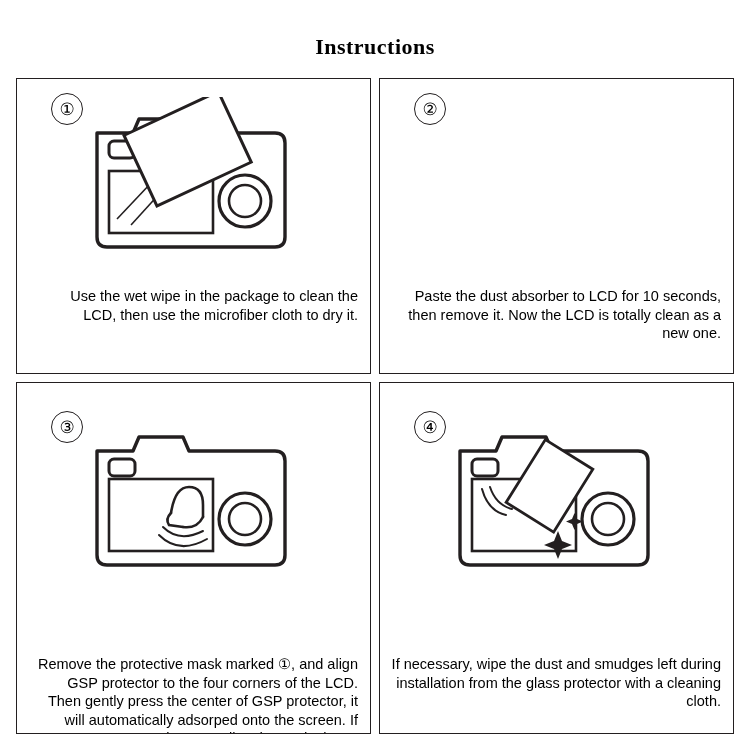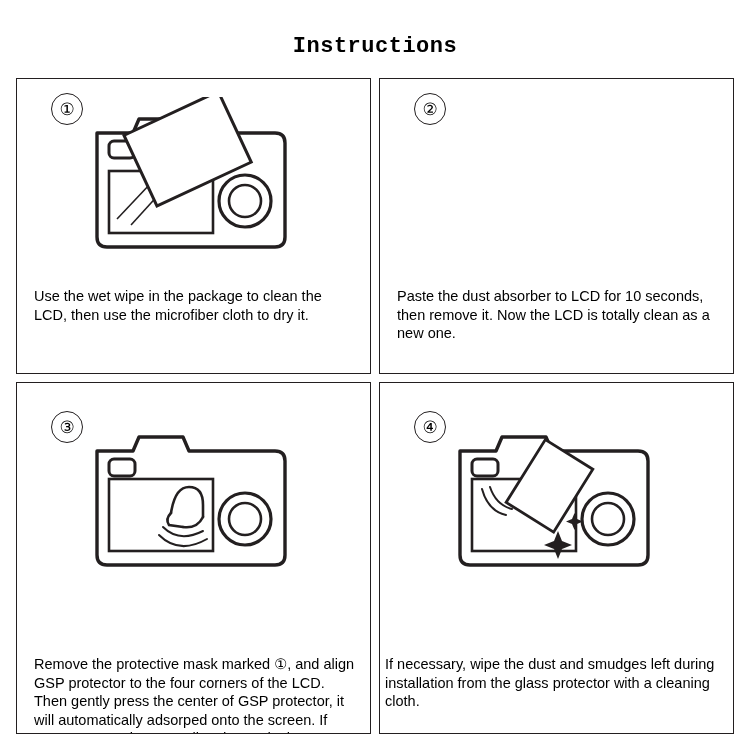--- a/index.html
+++ b/index.html
@@ -20,21 +20,21 @@
     height: 750px;
     box-sizing: border-box;
   }
   .title {
     text-align: center;
     font-size: 22px;
     font-weight: bold;
     letter-spacing: 0.5px;
     padding-top: 34px;
     padding-bottom: 10px;
-    font-family: Liberation Mono, monospace;
+    font-family: Liberation Serif, serif;
   }
   .grid {
     position: absolute;
     top: 78px;
     left: 16px;
     width: 718px;
     height: 656px;
     display: grid;
     grid-template-columns: 355px 355px;
     grid-template-rows: 296px 352px;
@@ -73,20 +73,21 @@
     display: block;
     margin: 0 auto;
   }
   .caption {
     position: absolute;
     left: 17px;
     right: 12px;
     font-size: 14.5px;
     line-height: 1.28;
     color: #000;
+    text-align: right;
   }
   .p1 .caption { top: 208px; }
   .p2 .caption { top: 208px; }
   .p3 .caption { top: 272px; }
   .p4 .caption { top: 272px; left: 5px; }
   .p3 .art, .p4 .art { top: 32px; }
   .p3 .step-num, .p4 .step-num { top: 28px; }
   .dust-label {
     font-size: 12.5px;
     font-family: "Liberation Sans", sans-serif;

